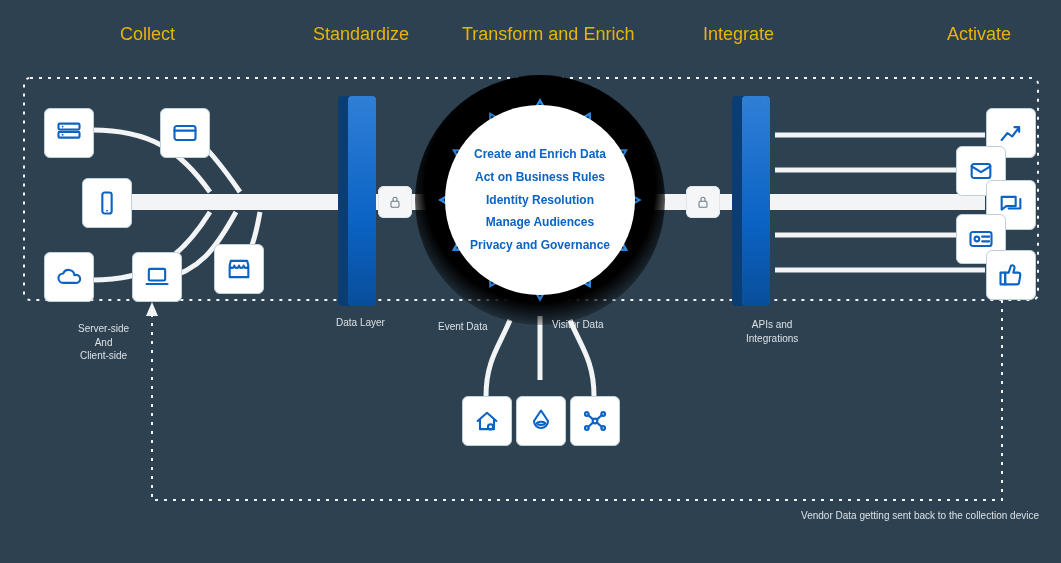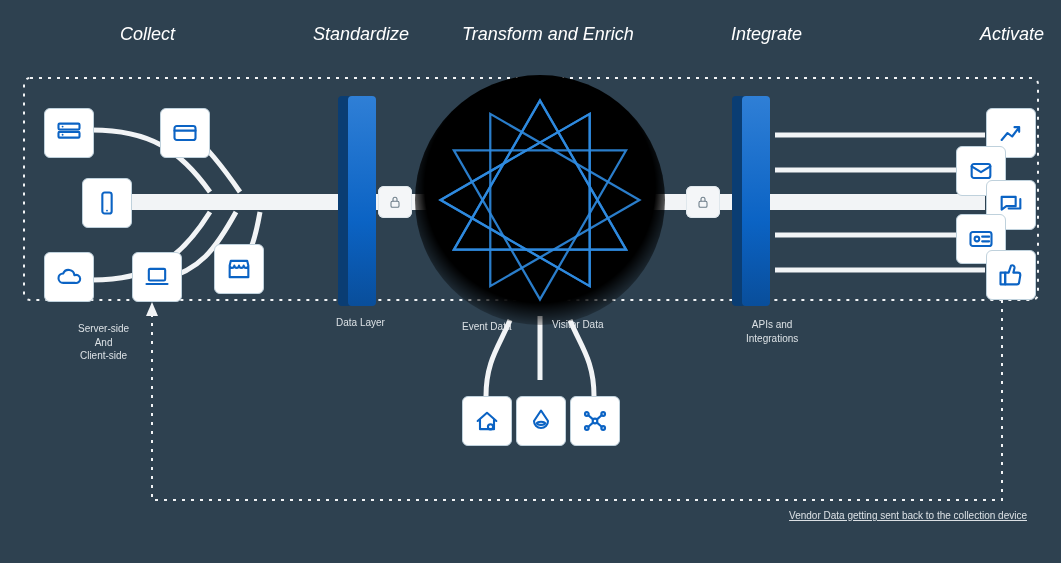--- a/index.html
+++ b/index.html
@@ -7,22 +7,22 @@
     width:1061px;height:563px;
     background:#2e4150;
     font-family:"Helvetica Neue",Arial,sans-serif;
     color:#fff;
     position:relative;
     overflow:hidden;
   }
   svg{display:block}
   .stage-title{
     position:absolute;top:24px;
-    font-size:18px;font-weight:400;color:#ffffff;
-    text-align:center;white-space:nowrap;font-style:italic;
+    font-size:18px;font-weight:400;color:#eab308;
+    text-align:center;white-space:nowrap;
   }
   .sub-label{
     position:absolute;
     font-size:10px;line-height:1.35;color:#eef2f5;opacity:.9;
     text-align:center;white-space:pre-line;
   }
   .footer-note{
     position:absolute;font-size:10px;color:#eef2f5;opacity:.9;
   }
 
@@ -114,22 +114,22 @@
 
   <rect class="dotted" x="24" y="78" width="1014" height="222" rx="6"></rect>
 
   <path class="dotted" d="M1002 300 L1002 500 L152 500 L152 310"></path>
   <polygon class="arrowhead" points="152,302 146,316 158,316"></polygon>
 </svg>
 
 <div class="stage-title" style="left: 120px; white-space: pre-line;">Collect</div>
 <div class="stage-title" style="left: 313px; white-space: pre-line;">Standardize</div>
 <div class="stage-title" style="left: 462px; white-space: pre-line; text-align: center;">Transform and Enrich</div>
-<div class="stage-title" style="left: 731px; white-space: pre-line;">Integrate</div>
-<div class="stage-title" style="left: 980px; white-space: pre-line;">Activate</div>
+<div class="stage-title" style="left: 703px; white-space: pre-line;">Integrate</div>
+<div class="stage-title" style="left: 947px; white-space: pre-line;">Activate</div>
 
 <div class="tile" style="left:44px;top:108px">
   <svg viewBox="0 0 24 24">
       <rect class="stroke-blue" x="3" y="4" width="18" height="5" rx="1"></rect>
       <rect class="stroke-blue" x="3" y="11" width="18" height="5" rx="1"></rect>
       <circle cx="6.5" cy="6.5" r=".8" fill="#0b63c4"></circle>
       <circle cx="6.5" cy="13.5" r=".8" fill="#0b63c4"></circle>
     </svg>
 </div>
 <div class="tile" style="left:160px;top:108px">
@@ -179,22 +179,31 @@
   <svg class="spiro" viewBox="0 0 100 100">
     <g transform="translate(50 50)">
       <polygon points="0,-44 38.1,22 -38.1,22" transform="rotate(0)"></polygon>
       <polygon points="0,-44 38.1,22 -38.1,22" transform="rotate(30)"></polygon>
       <polygon points="0,-44 38.1,22 -38.1,22" transform="rotate(60)"></polygon>
       <polygon points="0,-44 38.1,22 -38.1,22" transform="rotate(90)"></polygon>
       <polygon points="0,-44 38.1,22 -38.1,22" transform="rotate(120)"></polygon>
       <polygon points="0,-44 38.1,22 -38.1,22" transform="rotate(150)"></polygon>
     </g>
   </svg>
-</div>
-<div class="sub-label" style="left: 462px; top: 320px; text-align: left; white-space: pre-line;">Event Data</div>
+  <div class="core-inner">
+    <div class="core-text core-lines">
+      <span style="white-space: pre-line;">Create and Enrich Data</span>
+      <span style="white-space: pre-line;">Act on Business Rules</span>
+      <span style="white-space: pre-line;">Identity Resolution</span>
+      <span style="white-space: pre-line;">Manage Audiences</span>
+      <span style="white-space: pre-line;">Privacy and Governance</span>
+    </div>
+  </div>
+</div>
+<div class="sub-label" style="left: 438px; top: 320px; text-align: left; white-space: pre-line;">Event Data</div>
 <div class="sub-label" style="left: 552px; top: 318px; text-align: left; white-space: pre-line;">Visitor Data</div>
 
 <div class="tile" style="left:462px;top:396px">
   <svg viewBox="0 0 24 24">
       <path class="stroke-blue" d="M4 12l8-7 8 7M6 11v8h12v-8"></path>
       <circle class="stroke-blue" cx="15" cy="17" r="2.2"></circle>
     </svg>
 </div>
 <div class="tile" style="left:516px;top:396px">
   <svg viewBox="0 0 24 24">
@@ -247,13 +256,13 @@
       <path class="stroke-blue" d="M13 10h6M13 14h6"></path>
     </svg>
 </div>
 <div class="tile" style="left:986px;top:250px">
   <svg viewBox="0 0 24 24">
       <path class="stroke-blue" d="M7 20V10m0 0h3l2-6a2 2 0 013 2l-1 4h4a2 2 0 012 2l-1 6a2 2 0 01-2 2H7z"></path>
       <path class="stroke-blue" d="M3 10h4v10H3z"></path>
     </svg>
 </div>
 
-<div class="footer-note" style="right: 34px; top: 510px; white-space: pre-line; text-decoration: underline;">Vendor Data getting sent back to the collection device</div>
+<div class="footer-note" style="right: 22px; top: 510px; white-space: pre-line;">Vendor Data getting sent back to the collection device</div>
 
 </body></html>

